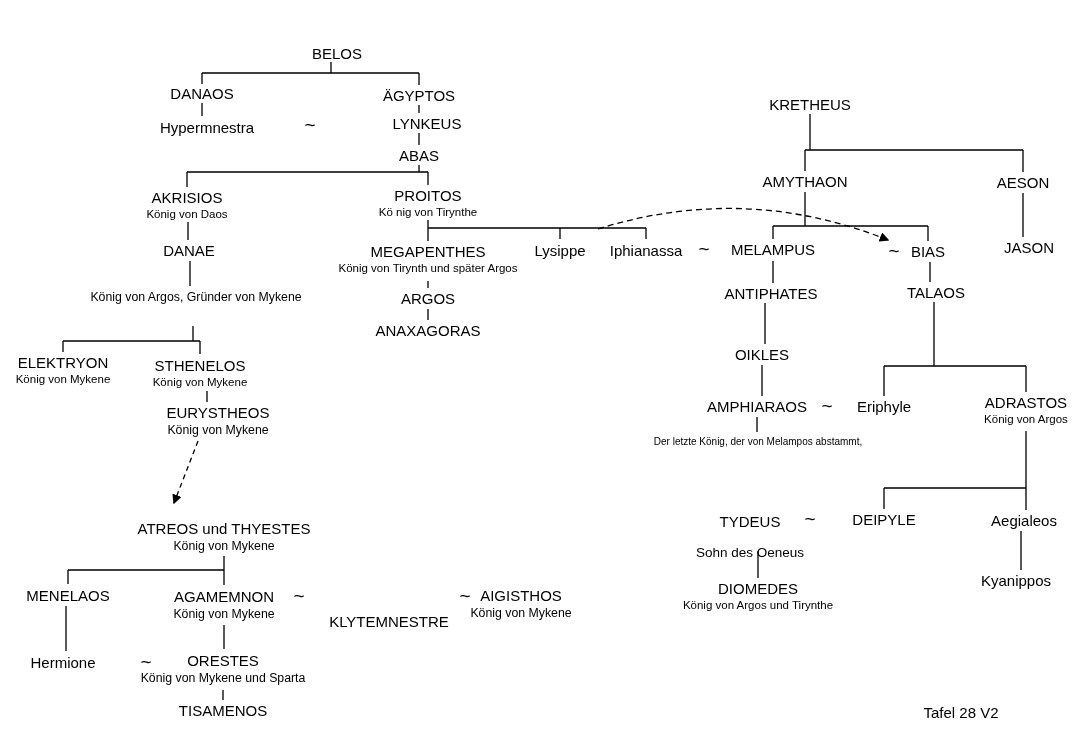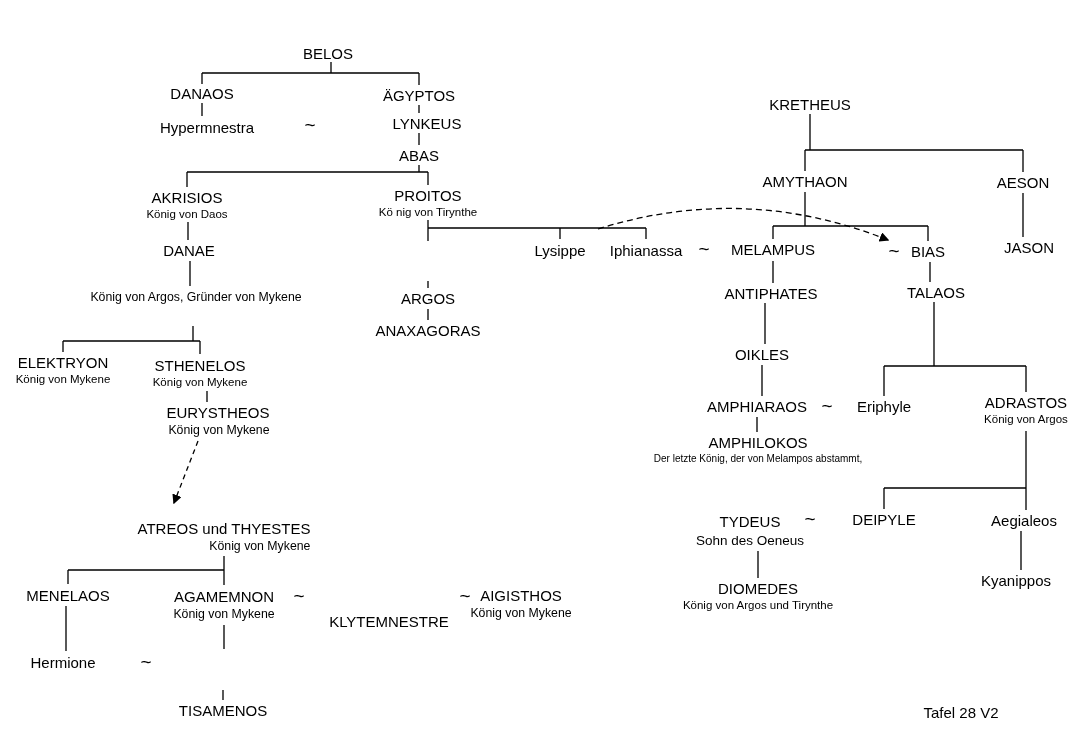--- a/index.html
+++ b/index.html
@@ -7,24 +7,24 @@
   body { font-family:"Liberation Sans", sans-serif; color:#000; }
   .canvas { position:relative; width:1083px; height:744px; background:#ffffff; overflow:hidden; }
   .title { position:absolute; left:50%; top:7px; transform:translateX(-50%);
            font-size:16.5px; letter-spacing:0.4px; white-space:nowrap;
            text-decoration:underline; text-underline-offset:3px; }
   svg.lines { position:absolute; left:0; top:0; width:1083px; height:744px; }
   .node { position:absolute; transform:translateX(-50%); text-align:center;
           white-space:nowrap; line-height:1.15; }
   .nm { font-size:15px; }
   .b  { font-weight:normal; }
-  .sub { font-size:11.5px; margin-top:2px;text-align:right; }
+  .sub { font-size:11.5px; margin-top:2px; }
   .sub.xs { font-size:10px; }
   .sub.md { font-size:12.3px; }
-  .sub.lg { font-size:13.5px; margin-top:3px; }
+  .sub.lg { font-size:13.5px; margin-top:15px; }
   .tilde { position:absolute; transform:translateX(-50%); font-size:19px; line-height:1; }
   .plate { position:absolute; transform:translateX(-50%); font-size:15px;
            text-underline-offset:3px; white-space:nowrap; }
 </style>
 </head>
 <body>
 
 <div class="canvas">
 
 
@@ -54,21 +54,21 @@
         M758 551 V578 M1021 531 V570"></path>
     </g>
     <g>
       <path fill="none" stroke="#000" stroke-width="1.3" stroke-dasharray="5 4" marker-end="url(#arrow)" d="M198 441 L174 503"></path>
     </g>
     <g>
       <path fill="none" stroke="#000" stroke-width="1.3" stroke-dasharray="6 4" marker-end="url(#arrow)" d="M598 229 Q745 183 888 240"></path>
     </g>
   </svg>
 
-  <div class="node" style="left:328px;top:45px">
+  <div class="node" style="left:337px;top:45px">
     <div class="nm">BELOS</div>
   </div>
   <div class="node" style="left:202px;top:85px">
     <div class="nm b">DANAOS</div>
   </div>
   <div class="node" style="left:419px;top:87px">
     <div class="nm">ÄGYPTOS</div>
   </div>
   <div class="node" style="left:207px;top:119px">
     <div class="nm">Hypermnestra</div>
@@ -85,20 +85,24 @@
     <div class="sub">König von Daos</div>
   </div>
   <div class="node" style="left:428px;top:187px">
     <div class="nm b">PROITOS</div>
     <div class="sub">Kö nig von Tirynthe</div>
   </div>
   <div class="node" style="left:189px;top:242px">
     <div class="nm">DANAE</div>
   </div>
 
+  <div class="node" style="left:428px;top:243px">
+    <div class="nm b">MEGAPENTHES</div>
+    <div class="sub">König von Tirynth und später Argos</div>
+  </div>
   <div class="node" style="left:560px;top:242px">
     <div class="nm">Lysippe</div>
   </div>
   <div class="node" style="left:646px;top:242px">
     <div class="nm">Iphianassa</div>
   </div>
   <div class="tilde" style="left:704px;top:239px">~</div>
   <div class="node" style="left:428px;top:290px">
     <div class="nm">ARGOS</div>
   </div>
@@ -139,21 +143,20 @@
   </div>
   <div class="tilde" style="left:827px;top:396px">~</div>
   <div class="node" style="left:884px;top:398px">
     <div class="nm">Eriphyle</div>
   </div>
   <div class="node" style="left:1026px;top:394px">
     <div class="nm b">ADRASTOS</div>
     <div class="sub">König von Argos</div>
   </div>
   <div class="node" style="left:758px;top:434px">
-    <div class="nm b">AMPHILOKOS</div>
     <div class="sub xs">Der letzte König, der von Melampos abstammt,</div>
   </div>
   <div class="node" style="left:750px;top:513px">
     <div class="nm">TYDEUS</div>
     <div class="sub lg">Sohn des Oeneus</div>
   </div>
   <div class="tilde" style="left:810px;top:509px">~</div>
   <div class="node" style="left:884px;top:511px">
     <div class="nm">DEIPYLE</div>
   </div>
@@ -200,19 +203,23 @@
   </div>
   <div class="tilde" style="left:465px;top:586px">~</div>
   <div class="node" style="left:521px;top:587px">
     <div class="nm b">AIGISTHOS</div>
     <div class="sub md">König von Mykene</div>
   </div>
   <div class="node" style="left:63px;top:654px">
     <div class="nm">Hermione</div>
   </div>
   <div class="tilde" style="left:146px;top:652px">~</div>
+  <div class="node" style="left:223px;top:652px">
+    <div class="nm b">ORESTES</div>
+    <div class="sub md">König von Mykene und Sparta</div>
+  </div>
   <div class="node" style="left:223px;top:702px">
     <div class="nm b">TISAMENOS</div>
   </div>
 
   <div class="plate" style="left:961px;top:704px">Tafel 28 V2</div>
 
 </div>
 
 </body></html>

